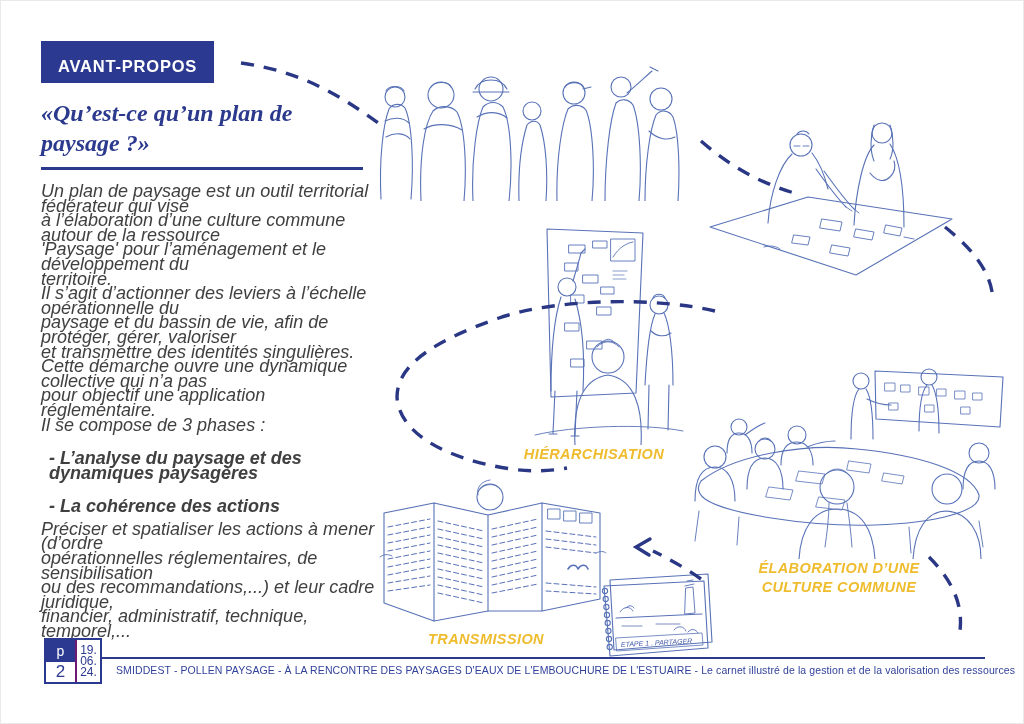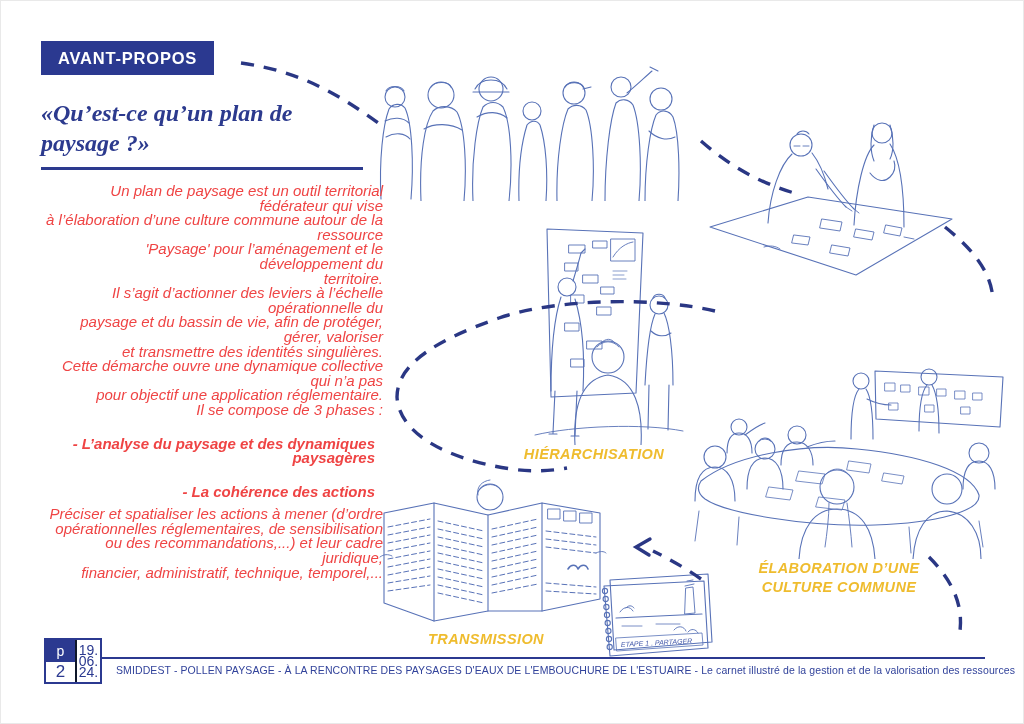--- a/index.html
+++ b/index.html
@@ -3,31 +3,31 @@
 <meta charset="utf-8">
 <style>
   html,body{margin:0;padding:0;background:#ffffff;}
   .page{
     position:relative;width:1024px;height:724px;background:#ffffff;overflow:hidden;
     font-family:"Liberation Sans",sans-serif;box-sizing:border-box;border:1px solid #e9e9e9;
   }
   
   .kicker-box{
     position:absolute;left:40px;top:40px;background:#2b3990;color:#ffffff;
-    font-weight:700;font-size:16.5px;letter-spacing:.8px;padding:8px 17px 7px 17px;
+    font-weight:700;font-size:16.5px;letter-spacing:.8px;padding:16px 17px 7px 17px;
   }
   .title{
     position:absolute;left:40px;top:97px;width:320px;color:#2c3a8e;
     font-family:"Liberation Serif",serif;font-style:italic;font-weight:700;
     font-size:24px;line-height:30px;white-space:pre-line;
   }
   .title-rule{position:absolute;left:40px;top:166px;width:322px;height:3px;background:#2c3a8e;}
   .text-col{
-    position:absolute;left:40px;top:183px;width:342px;color:#ef4444;
-    font-style:italic;font-size:15px;line-height:14.6px;text-align:right;
+    position:absolute;left:40px;top:183px;width:342px;color:#404040;
+    font-style:italic;font-size:18px;line-height:14.6px;
   }
   .intro{margin:0;white-space:pre-line;}
   .phase{margin-top:19px;}
   .phase-title{margin:8px;font-weight:700;white-space:pre-line;}
   .phase-body{margin:0;white-space:pre-line;}
   
   .step-label{
     position:absolute;color:#efbc2e;font-style:italic;font-weight:700;
     font-size:14.5px;letter-spacing:.4px;text-align:center;line-height:19px;white-space:pre-line;
   }
@@ -48,21 +48,21 @@
   
   .footer-rule{position:absolute;left:43px;top:656px;width:941px;height:2px;background:#2b3990;}
   .pagebox{
     position:absolute;left:43px;top:637px;width:58px;height:46px;background:#ffffff;
     border:2px solid #2b3990;display:flex;box-sizing:border-box;
   }
   .pagebox-left{width:29px;display:flex;flex-direction:column;}
   .p-cell{height:24px;background:#2b3990;color:#ffffff;font-size:14px;display:flex;align-items:center;justify-content:center;}
   .num-cell{flex:1;color:#2b3990;font-size:17px;display:flex;align-items:center;justify-content:center;}
   .date-cell{
-    flex:1;border-left:2px solid #0f172a;color:#2b3990;font-size:14px;line-height:11px;
+    flex:1;border-left:2px solid #701a75;color:#2b3990;font-size:12px;line-height:11px;
     display:flex;flex-direction:column;align-items:center;justify-content:center;white-space:pre-line;
   }
   .credit{position:absolute;left:115px;top:663px;color:#32439b;font-size:10.5px;letter-spacing:.1px;}
 </style>
 </head>
 <body>
 
 <div class="page">
 
   <svg class="illu illu-arpentage" width="312" height="142" viewBox="0 0 312 142">

